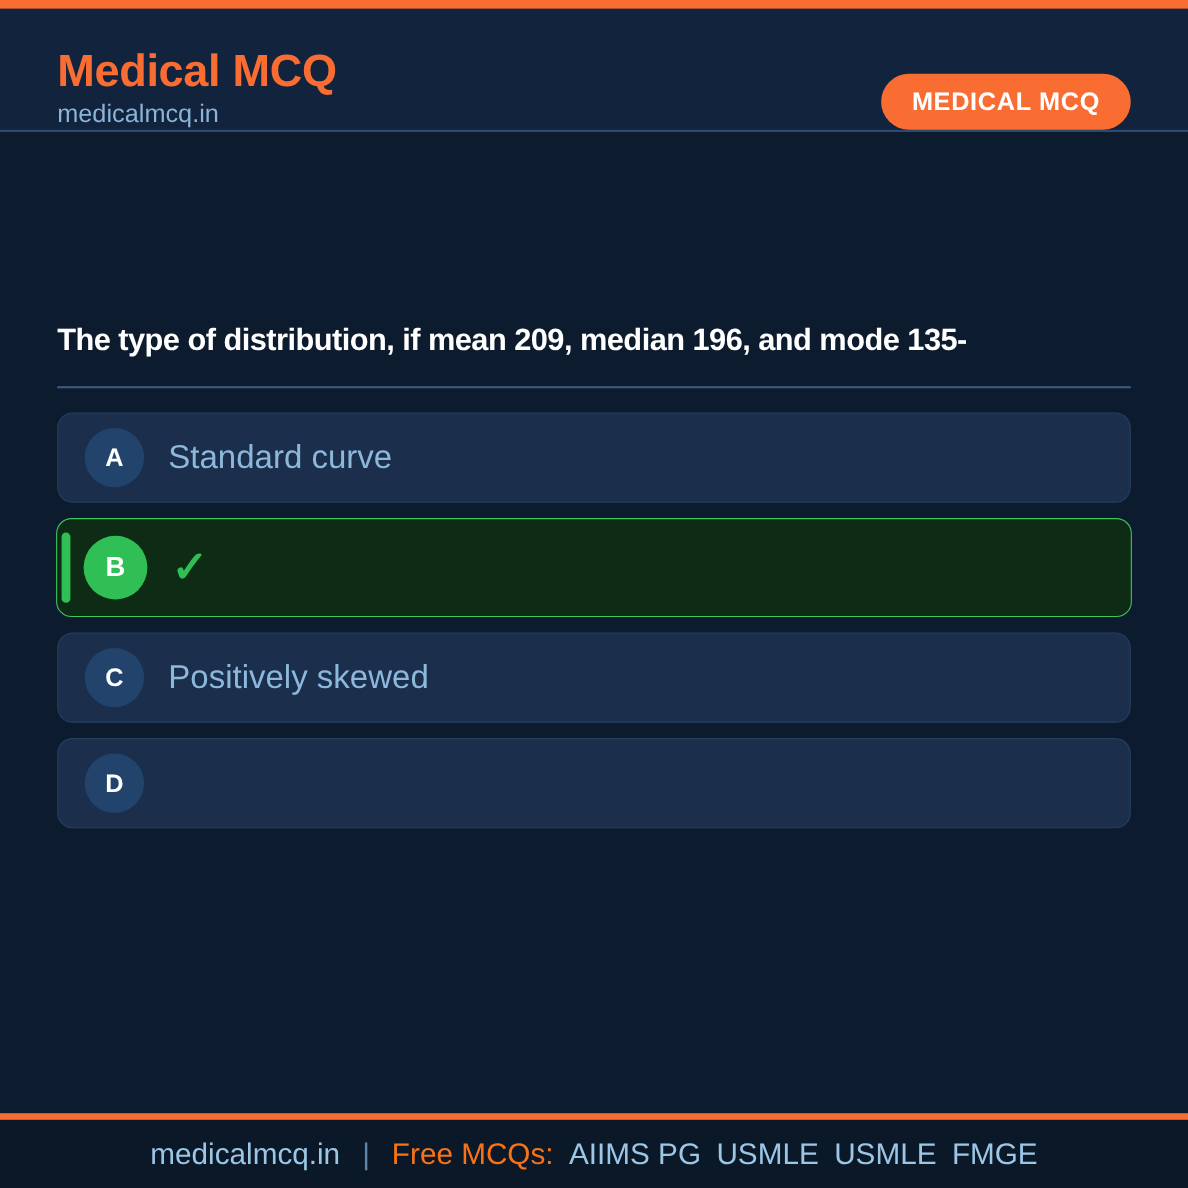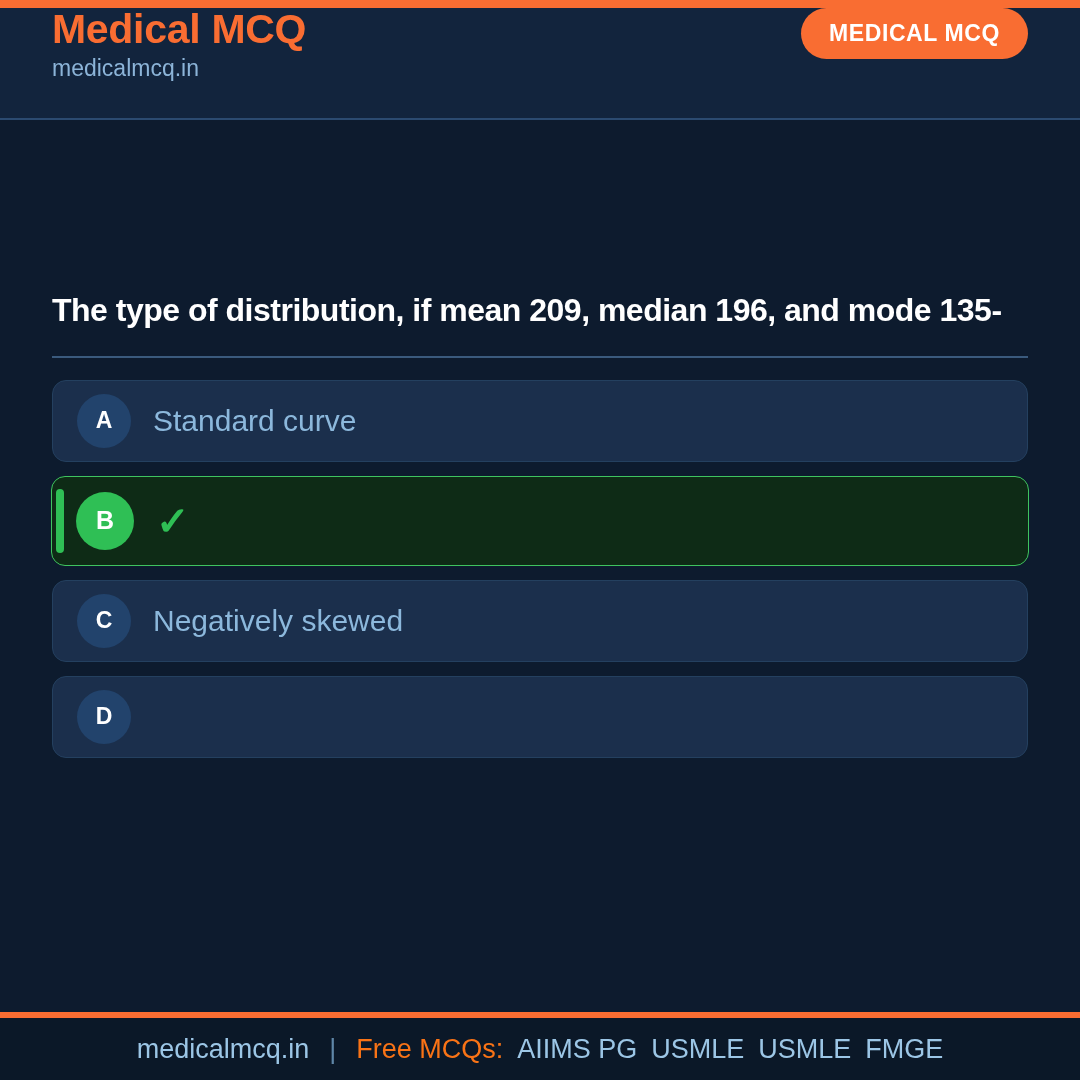--- a/index.html
+++ b/index.html
@@ -36,21 +36,21 @@
   
   .header {
     flex: 0 0 auto;
     height: 112px;
     background: #12243d;
     border-bottom: 2px solid #2b4straight;
     border-bottom: 2px solid #2c4straight;
     border-bottom: 2px solid #2d4straight;
     border-bottom: 2px solid #2b4a70;
     display: flex;
-    align-items: flex-start;
+    align-items: flex-end;
     justify-content: space-between;
     padding: 0 52px;
     position: relative;
   }
 
   .brand-block {
     display: flex;
     flex-direction: column;
     justify-content: center;
   }
@@ -96,21 +96,21 @@
 
   .eyebrow {
     color: #7fb0d8;
     font-size: 25px;
     line-height: 1.2;
     margin-bottom: 10px;
   }
 
   .question-text {
     color: #ffffff;
-    font-size: 32px;
+    font-size: 28px;
     font-weight: bold;
     line-height: 1.18;
     letter-spacing: -0.5px;
   }
 
   .divider {
     height: 2px;
     background: #3a5a7d;
     margin-top: 26px;
     margin-bottom: 22px;
@@ -264,21 +264,21 @@
 
       <div class="option correct">
         <div class="option-accent"></div>
         <div class="option-letter">B</div>
         <div class="option-check">✓</div>
       </div>
 
       <div class="option">
 
         <div class="option-letter">C</div>
-        <div class="option-label">Negatively skewed</div>
+        <div class="option-label">Positively skewed</div>
         <div class="option-check"></div>
       </div>
 
       <div class="option">
 
         <div class="option-letter">D</div>
         <div class="option-check"></div>
       </div>
 
     </div>

